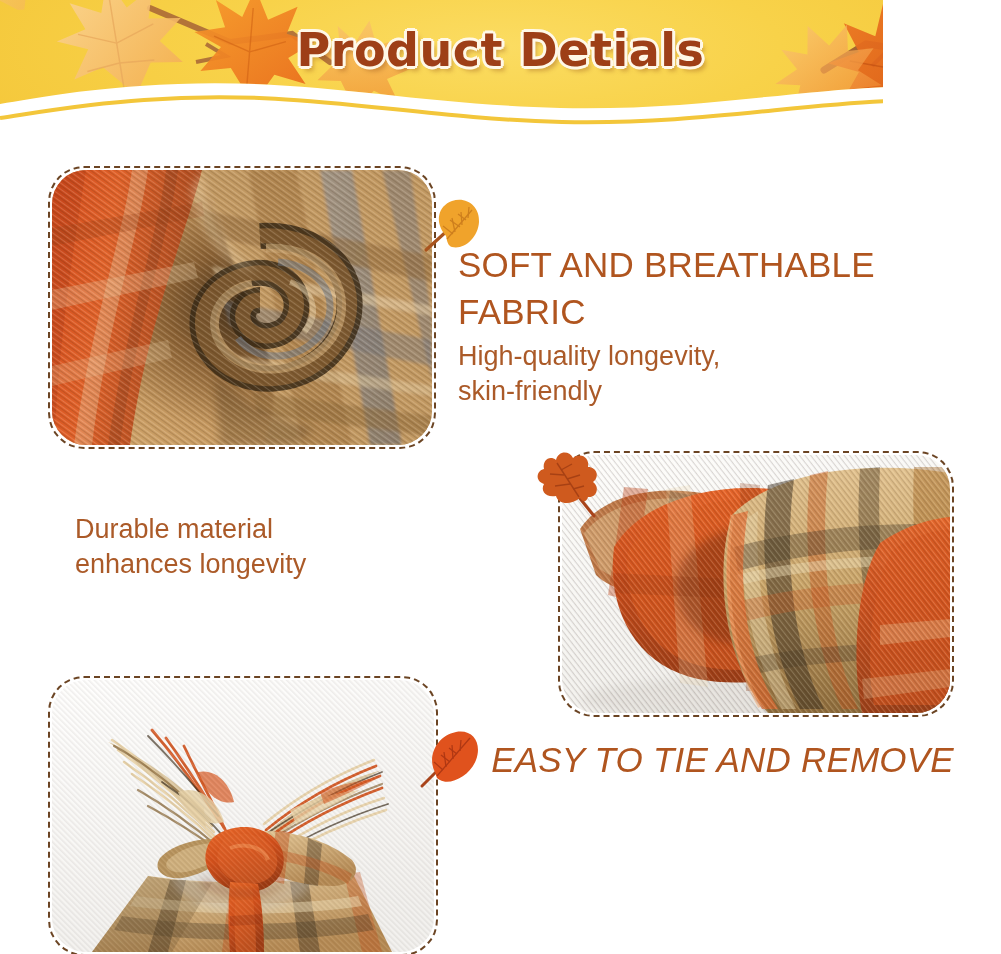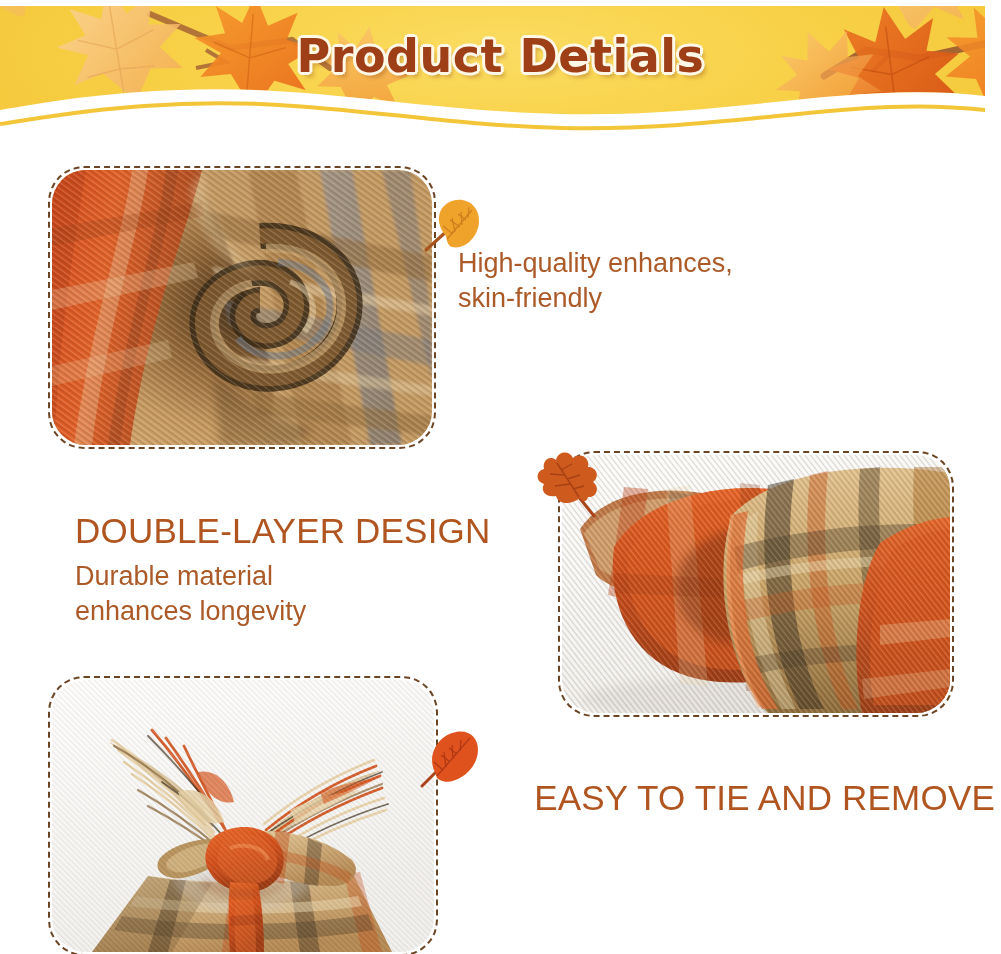--- a/index.html
+++ b/index.html
@@ -12,22 +12,22 @@
     height: 954px;
     position: relative;
     overflow: hidden;
     font-family: "Liberation Sans", sans-serif;
     -webkit-font-smoothing: antialiased;
   }
 
   
   #header-banner {
     position: absolute;
-    left: 0; top: 6px;
-    width: 985px;
+    left: 0; top: 0;
+    width: 883px;
     height: 136px;
     overflow: hidden;
   }
   .banner-bg {
     position: absolute;
     left: 0; top: 0;
     width: 1001px;
     height: 122px;
     background:
       radial-gradient(ellipse 620px 180px at 50% 38%, #FBDC62 0%, #F8D249 45%, #F4C638 100%);
@@ -108,21 +108,21 @@
     font-weight: normal;
     line-height: 1.30;
     font-family: "Liberation Sans", sans-serif;
     margin: 4px 0 0 0;
     white-space: pre-line;
   }
 
   #feature-soft   { left: 458px; top: 242px; width: 520px; text-align: left; }
   #feature-double { left: 75px;  top: 508px; width: 492px; text-align: left; }
   #feature-double .feature-sub { }
-  #feature-easy   { left: 450px; top: 775px; width: 545px; text-align: right; }
+  #feature-easy   { left: 450px; top: 737px; width: 545px; text-align: center; font-style: italic; }
 
   
   .leaf-icon { position: absolute; z-index: 6; }
   #leaf-birch-icon { left: 418px; top: 192px;  width: 70px; height: 70px; }
   #leaf-oak-icon   { left: 530px; top: 446px;  width: 78px; height: 78px; }
   #leaf-pointed-icon { left: 412px; top: 724px; width: 76px; height: 76px; }
 </style>
 </head>
 <body>
 
@@ -568,25 +568,26 @@
     <path d="M34,43 L32,28"></path>
       <path d="M41,35 L40,21"></path>
       <path d="M48,27 L49,16"></path>
     <path d="M31,46 L22,38"></path>
       <path d="M38,38 L29,31"></path>
       <path d="M45,30 L37,24"></path>
   </g>
 </svg>
 
 <div class="feature-block" id="feature-soft">
-  <div class="feature-sub">High-quality enhances,
+  <div class="feature-heading">SOFT AND BREATHABLE
+FABRIC</div>
+  <div class="feature-sub">High-quality longevity,
 skin-friendly</div>
 </div>
 
 <div class="feature-block" id="feature-double">
-  <div class="feature-heading">DOUBLE-LAYER DESIGN</div>
   <div class="feature-sub">Durable material
 enhances longevity</div>
 </div>
 
 <div class="feature-block" id="feature-easy">
   <div class="feature-heading">EASY TO TIE AND REMOVE</div>
 </div>
 
 </body></html>

